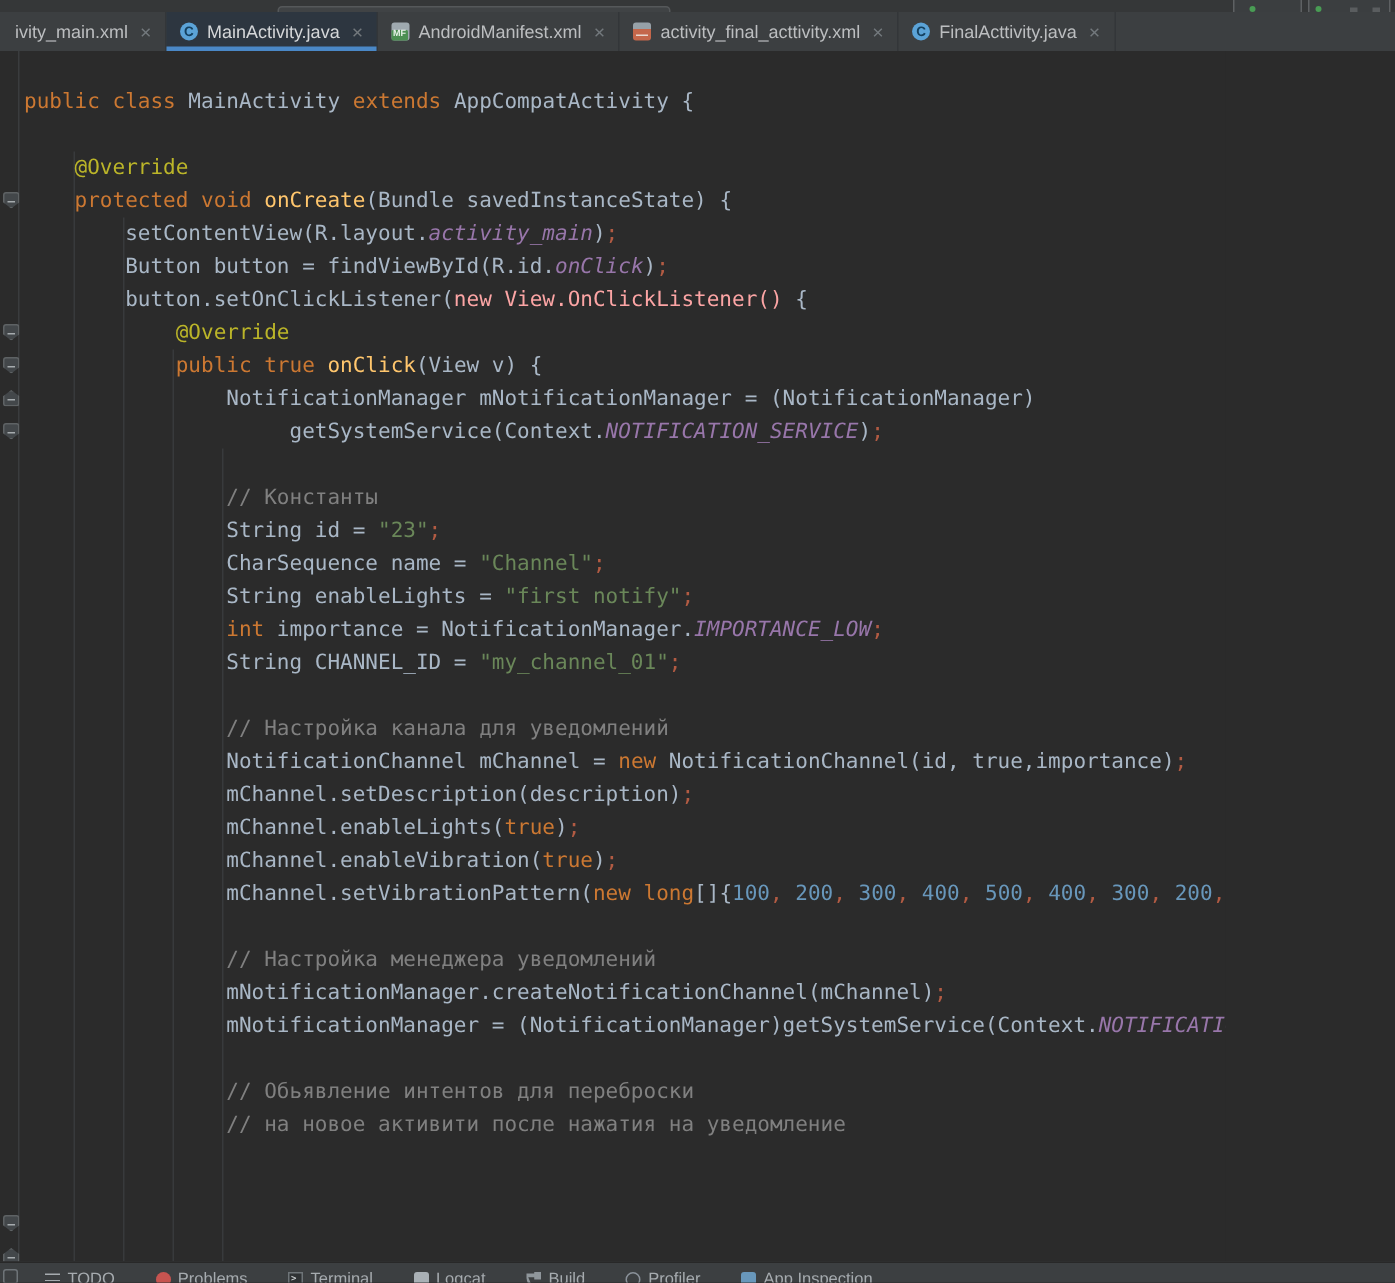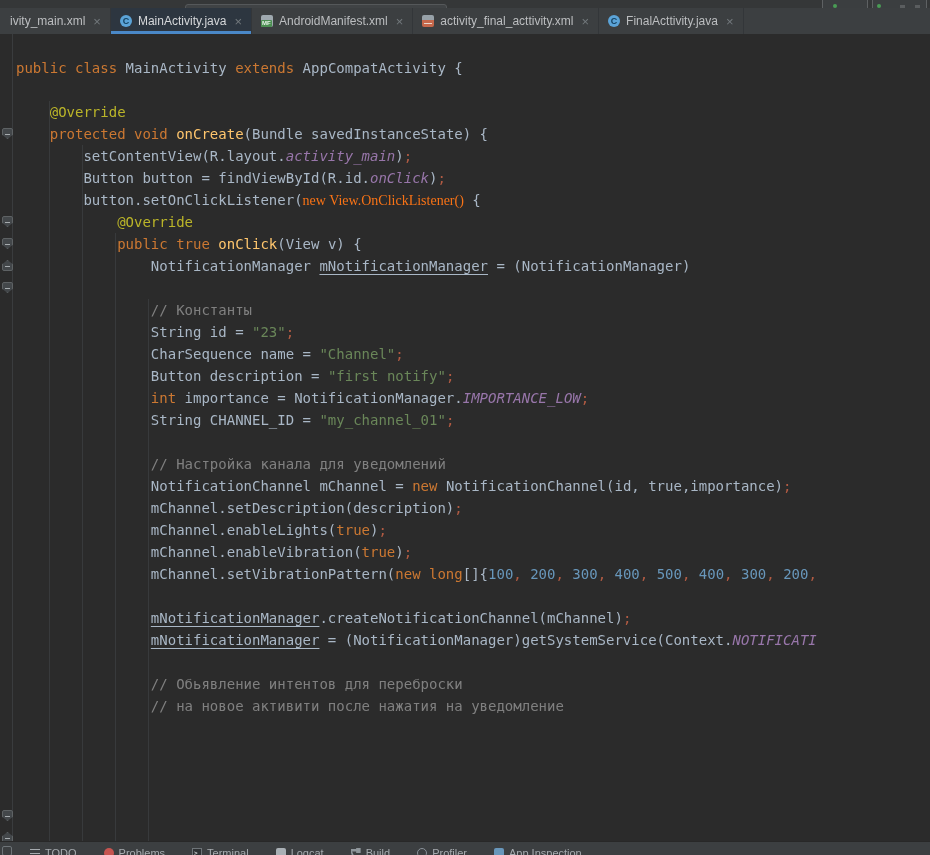--- a/index.html
+++ b/index.html
@@ -39,22 +39,22 @@
   .code{position:absolute;left:0;top:0;right:0;padding:23px 0 0 16px;}
   .line{height:22px;white-space:pre;font-family:"DejaVu Sans Mono",monospace;font-size:14px;line-height:22px;}
   .tk-d{color:var(--def,#A9B7C6);}
   .tk-k{color:var(--kw,#CC7832);}
   .tk-s{color:var(--str,#6A8759);}
   .tk-n{color:var(--num,#6897BB);}
   .tk-c{color:var(--com,#808080);}
   .tk-a{color:var(--ann,#BBB529);}
   .tk-q{color:var(--const,#9876AA);font-style:italic;margin-top:10px;}
   .tk-m{color:var(--mdecl,#FFC66D);}
-  .tk-dim{color:#f97316;font-family:Liberation Serif, serif;}
-  .tk-u{color:var(--def,#A9B7C6);text-decoration:underline;text-underline-offset:3px;}
+  .tk-dim{color:#fca5a5;}
+  .tk-u{color:var(--def,#A9B7C6);text-underline-offset:3px;}
   .tk-g{color:#777C80;}
   .tk-p{color:#B25B43;}
 
   .fold{position:absolute;left:2px;width:11px;height:11px;background:#43474A;border:1px solid #5E6264;box-sizing:border-box;}
   .fold.down{clip-path:polygon(0 0,100% 0,100% 62%,50% 100%,0 62%);border-radius:2px;}
   .fold.up{clip-path:polygon(50% 0,100% 38%,100% 100%,0 100%,0 38%);border-radius:2px;}
   .fold::after{content:"";position:absolute;left:2px;right:2px;top:5px;height:1px;background:#A6ABAE;}
 
   
   .bottom-bar{position:absolute;left:0;top:841px;width:930px;height:22px;background:#3C3F41;border-top:1px solid #282828;display:flex;align-items:center;gap:27px;padding-left:30px;box-sizing:border-box;}
@@ -136,35 +136,37 @@
         <div class="line"><span class="tk-k">public class </span><span class="tk-d">MainActivity </span><span class="tk-k">extends </span><span class="tk-d">AppCompatActivity {</span></div>
         <div class="line">&nbsp;</div>
         <div class="line"><span class="tk-a">    @Override</span></div>
         <div class="line"><span class="tk-k">    protected void </span><span class="tk-m">onCreate</span><span class="tk-d">(Bundle savedInstanceState) {</span></div>
         <div class="line"><span class="tk-d">        setContentView(R.layout.</span><span class="tk-q">activity_main</span><span class="tk-d">)</span><span class="tk-p">;</span></div>
         <div class="line"><span class="tk-d">        Button button = findViewById(R.id.</span><span class="tk-q">onClick</span><span class="tk-d">)</span><span class="tk-p">;</span></div>
         <div class="line"><span class="tk-d">        button.setOnClickListener(</span><span class="tk-dim">new View.OnClickListener()</span><span class="tk-d"> {</span></div>
         <div class="line"><span class="tk-a">            @Override</span></div>
         <div class="line"><span class="tk-k">            public true </span><span class="tk-m">onClick</span><span class="tk-d">(View v) {</span></div>
         <div class="line"><span class="tk-d">                NotificationManager </span><span class="tk-u">mNotificationManager</span><span class="tk-d"> = (NotificationManager)</span></div>
+        <div class="line"><span class="tk-d">                     getSystemService(Context.</span><span class="tk-q">NOTIFICATION_SERVICE</span><span class="tk-d">)</span><span class="tk-p">;</span></div>
         <div class="line">&nbsp;</div>
         <div class="line"><span class="tk-c">                // Константы</span></div>
         <div class="line"><span class="tk-d">                String id = </span><span class="tk-s">"23"</span><span class="tk-p">;</span></div>
         <div class="line"><span class="tk-d">                CharSequence name = </span><span class="tk-s">"Channel"</span><span class="tk-p">;</span></div>
-        <div class="line"><span class="tk-d">                Button description = </span><span class="tk-s">"first notify"</span><span class="tk-p">;</span></div>
+        <div class="line"><span class="tk-d">                String enableLights = </span><span class="tk-s">"first notify"</span><span class="tk-p">;</span></div>
         <div class="line"><span class="tk-k">                int </span><span class="tk-d">importance = NotificationManager.</span><span class="tk-q">IMPORTANCE_LOW</span><span class="tk-p">;</span></div>
         <div class="line"><span class="tk-d">                String CHANNEL_ID = </span><span class="tk-s">"my_channel_01"</span><span class="tk-p">;</span></div>
         <div class="line">&nbsp;</div>
         <div class="line"><span class="tk-c">                // Настройка канала для уведомлений</span></div>
         <div class="line"><span class="tk-d">                NotificationChannel mChannel = </span><span class="tk-k">new </span><span class="tk-d">NotificationChannel(id, true,importance)</span><span class="tk-p">;</span></div>
         <div class="line"><span class="tk-d">                mChannel.setDescription(description)</span><span class="tk-p">;</span></div>
         <div class="line"><span class="tk-d">                mChannel.enableLights(</span><span class="tk-k">true</span><span class="tk-d">)</span><span class="tk-p">;</span></div>
         <div class="line"><span class="tk-d">                mChannel.enableVibration(</span><span class="tk-k">true</span><span class="tk-d">)</span><span class="tk-p">;</span></div>
         <div class="line"><span class="tk-d">                mChannel.setVibrationPattern(</span><span class="tk-k">new long</span><span class="tk-d">[]{</span><span class="tk-n">100</span><span class="tk-p">, </span><span class="tk-n">200</span><span class="tk-p">, </span><span class="tk-n">300</span><span class="tk-p">, </span><span class="tk-n">400</span><span class="tk-p">, </span><span class="tk-n">500</span><span class="tk-p">, </span><span class="tk-n">400</span><span class="tk-p">, </span><span class="tk-n">300</span><span class="tk-p">, </span><span class="tk-n">200</span><span class="tk-p">, </span><span class="tk-n">400</span><span class="tk-d">})</span><span class="tk-p">;</span></div>
         <div class="line">&nbsp;</div>
+        <div class="line"><span class="tk-c">                // Настройка менеджера уведомлений</span></div>
         <div class="line"><span class="tk-d">                </span><span class="tk-u">mNotificationManager</span><span class="tk-d">.createNotificationChannel(mChannel)</span><span class="tk-p">;</span></div>
         <div class="line"><span class="tk-d">                </span><span class="tk-u">mNotificationManager</span><span class="tk-d"> = (NotificationManager)getSystemService(Context.</span><span class="tk-q">NOTIFICATION_SERVICE</span><span class="tk-d">)</span><span class="tk-p">;</span></div>
         <div class="line">&nbsp;</div>
         <div class="line"><span class="tk-c">                // Обьявление интентов для переброски</span></div>
         <div class="line"><span class="tk-c">                // на новое активити после нажатия на уведомление</span></div>
       </div>
   </div>
 
   <div class="bottom-bar">
     <span class="bb-corner"></span>

